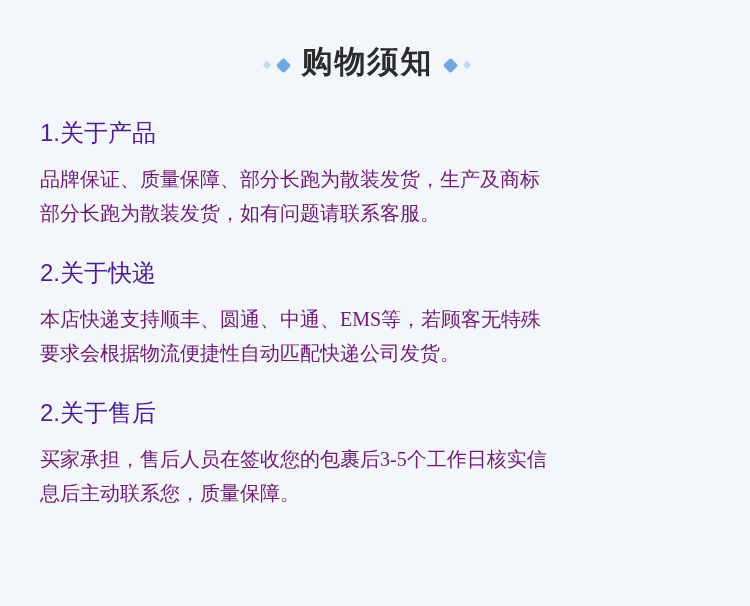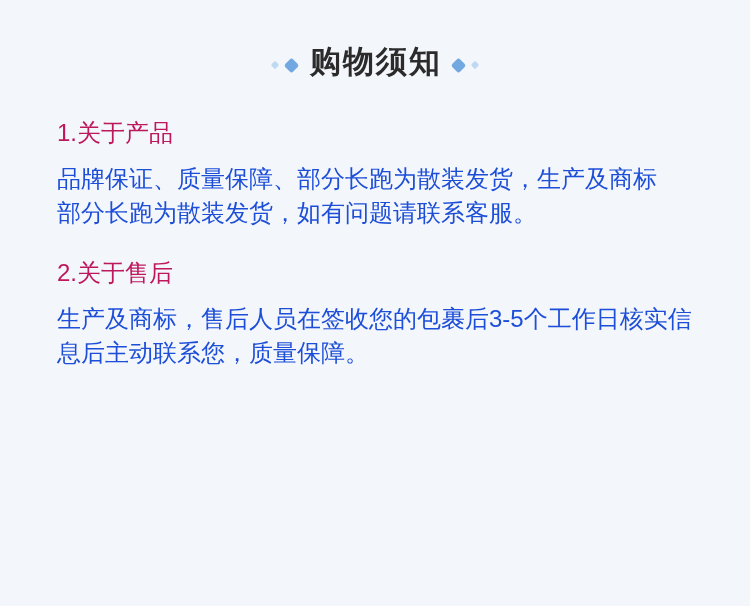--- a/index.html
+++ b/index.html
@@ -7,21 +7,21 @@
     padding: 0;
   }
   body {
     width: 750px;
     height: 606px;
     background: #f3f6fb;
     font-family: "Liberation Sans", "DejaVu Sans", sans-serif;
     overflow: hidden;
   }
   .page {
-    padding: 42px 57px 0 57px;
+    padding: 42px 57px 0 40px;
     box-sizing: border-box;
   }
   .title-row {
     display: flex;
     align-items: center;
     justify-content: center;
     height: 40px;
     margin: 0 0 34px 0;
   }
   .page-title {
@@ -49,31 +49,32 @@
     height: 6px;
     border-radius: 1.5px;
     background: #bfd9f3;
   }
   .diamond.left-small  { margin-right: 8px; }
   .diamond.right-small { margin-left: 8px; }
   .section h2 {
     font-size: 24px;
     line-height: 34px;
     font-weight: 400;
-    color: #be185d;
+    color: #4c1d95;
     margin: 0 0 12px 0;
   }
   .section .body {
     margin: 0 0 26px 0;
   }
   .section .line {
-    font-size: 24px;
+    font-size: 20px;
     line-height: 34px;
-    color: #1d4ed8;
+    color: #701a75;
     white-space: nowrap;
+    font-family: Liberation Serif, serif;
   }
 </style>
 </head>
 <body>
 
 <div class="page">
 
   <div class="title-row">
     <span class="diamond small left-small"></span>
     <span class="diamond large"></span>
@@ -83,22 +84,29 @@
   </div>
 
   <div class="section">
     <h2>1.关于产品</h2>
     <div class="body">
       <div class="line">品牌保证、质量保障、部分长跑为散装发货，生产及商标</div>
       <div class="line">部分长跑为散装发货，如有问题请联系客服。</div>
     </div>
   </div>
 
+  <div class="section">
+    <h2>2.关于快递</h2>
+    <div class="body">
+      <div class="line">本店快递支持顺丰、圆通、中通、EMS等，若顾客无特殊</div>
+      <div class="line">要求会根据物流便捷性自动匹配快递公司发货。</div>
+    </div>
+  </div>
 
   <div class="section">
     <h2>2.关于售后</h2>
     <div class="body">
-      <div class="line">生产及商标，售后人员在签收您的包裹后3-5个工作日核实信</div>
+      <div class="line">买家承担，售后人员在签收您的包裹后3-5个工作日核实信</div>
       <div class="line">息后主动联系您，质量保障。</div>
     </div>
   </div>
 
 </div>
 
 </body></html>

